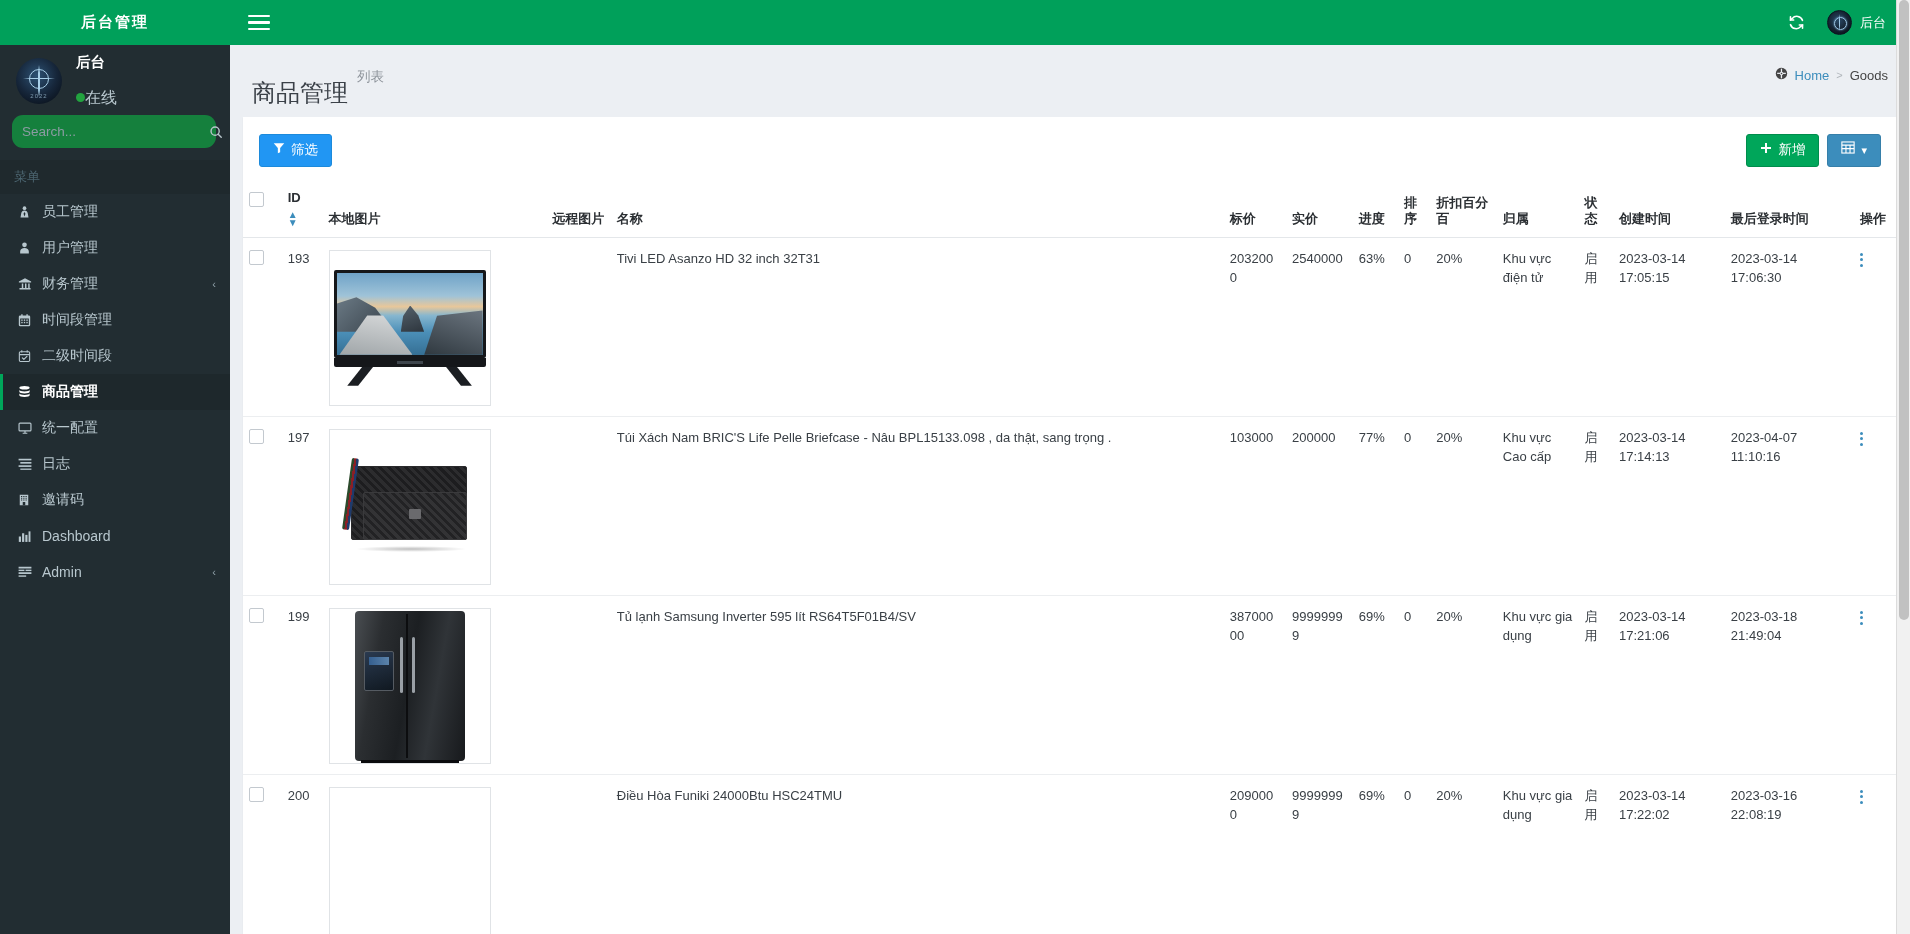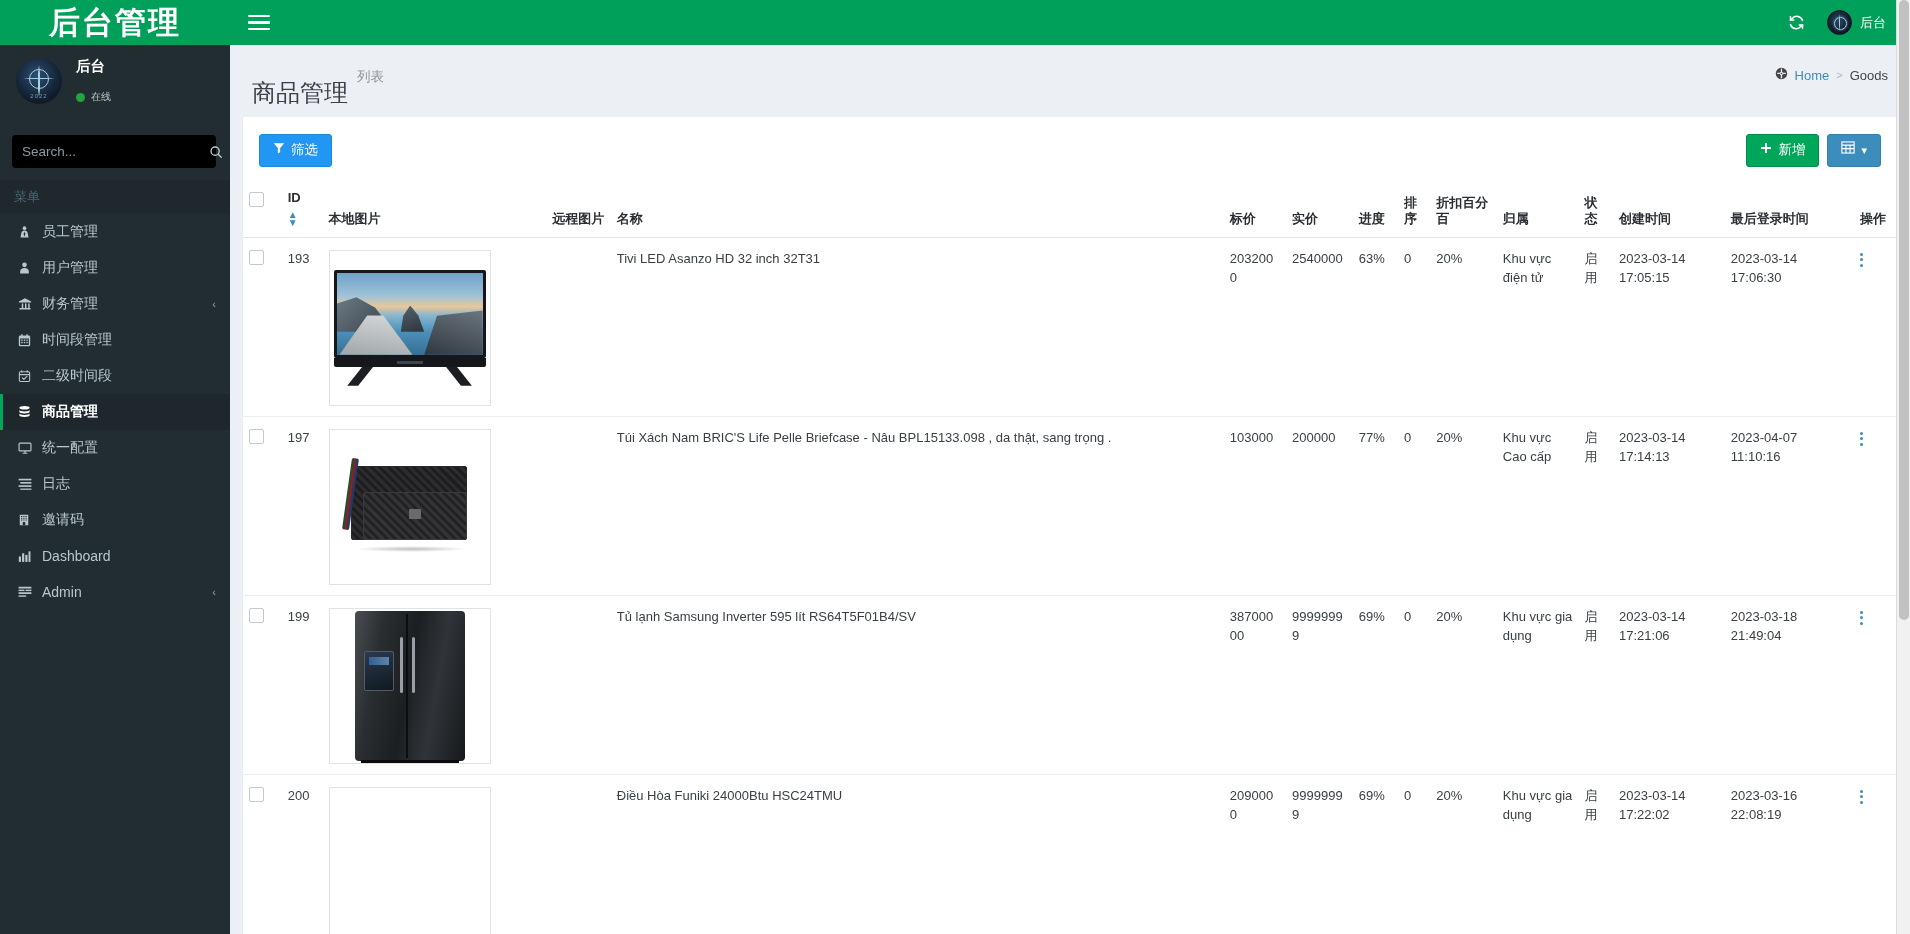--- a/index.html
+++ b/index.html
@@ -15,21 +15,21 @@
   #topbar {
     position: absolute; top: 0; left: 0;
     width: 1910px; height: 45px;
     display: flex; align-items: stretch;
     z-index: 30;
   }
   #brand {
     width: 230px; min-width: 230px;
     background: #00a05a;
     display: flex; align-items: center; justify-content: center;
-    color: #fff; font-size: 31px; font-weight: bold;
+    color: #fff; font-size: 15px; font-weight: bold;
     letter-spacing: 2px;
   }
   #topnav {
     flex: 1;
     background: #00a05a;
     display: flex; align-items: center;
     padding: 0 22px 0 14px;
   }
   #hamburger {
     width: 26px; height: 22px;
@@ -98,27 +98,27 @@
     position: absolute; left: 50%; top: 46%;
     height: 1.6px; width: 32px; margin: -0.8px 0 0 -16px;
     background: linear-gradient(90deg, transparent, #a8cfe8 25%, #a8cfe8 75%, transparent);
   }
   #profile-avatar .year {
     position: absolute; bottom: 5px; left: 0; right: 0;
     text-align: center; font-size: 6px; color: #7d99ad; letter-spacing: 1px;
   }
   #profile-text { margin-left: 14px; line-height: 1.25; }
   #profile-name { color: #fff; font-size: 14.5px; font-weight: bold; }
-  #profile-status { color: #b8c7ce; font-size: 10px; display: flex; align-items: center; gap: 6px; margin-top: 16px;}
+  #profile-status { color: #b8c7ce; font-size: 16px; display: flex; align-items: center; margin-top: 16px;}
   #profile-status .dot { width: 9px; height: 9px; border-radius: 50%; background: #22a33f; display: inline-block; }
 
   #sidebar-search-wrap { padding: 10px 14px 0 12px; }
   #sidebar-search {
-    position: relative; height: 33px; background: #000000; border-radius: 4px;
-    display: flex; align-items: center; margin-top: 20px;
+    position: relative; height: 33px; background: #15803d; border-radius: 11px;
+    display: flex; align-items: center;
   }
   #sidebar-search input {
     flex: 1; background: transparent; border: 0; outline: none;
     color: #cfd8dc; font-size: 13.5px; padding: 0 10px;
     font-family: "Liberation Sans", sans-serif;
   }
   #sidebar-search input::placeholder { color: #8c9ba3; }
   #sidebar-search .s-icon {
     width: 34px; height: 33px; display: flex; align-items: center; justify-content: center;
     color: #b9c6cc; cursor: pointer;

